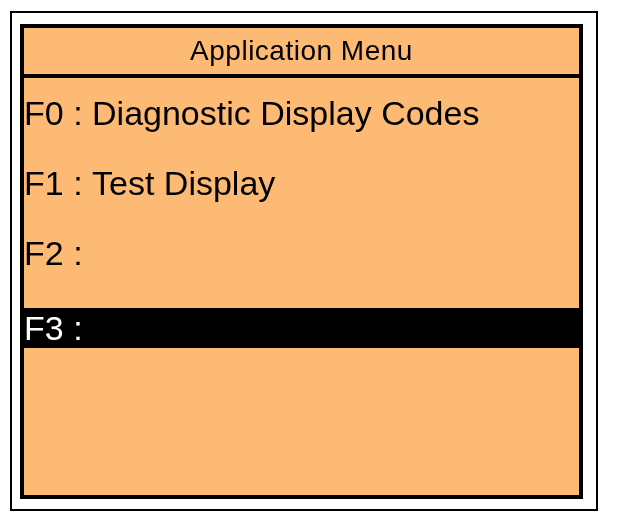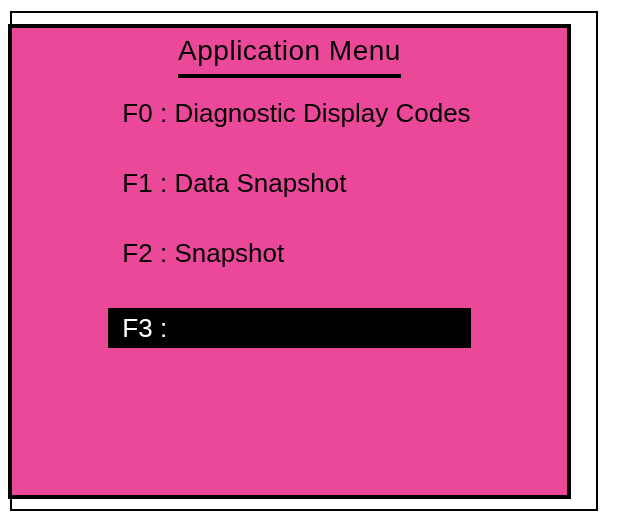--- a/index.html
+++ b/index.html
@@ -20,30 +20,29 @@
     position: absolute;
     left: 10px;
     top: 11px;
     width: 588px;
     height: 500px;
     border: 2px solid #000000;
     box-sizing: border-box;
   }
   .inner-panel {
     position: absolute;
-    left: 8px;
+    left: 20px;
     top: 24px;
     width: 563px;
     height: 475px;
     border: 4px solid #000000;
     box-sizing: border-box;
-    background: #ec4899;
+    background: #fdba74;
     display: flex;
     flex-direction: column;
-    align-items: center;
   }
   .title-bar {
     height: 50px;
     flex: 0 0 50px;
     border-bottom: 4px solid #000000;
     box-sizing: border-box;
     display: flex;
     align-items: center;
     justify-content: center;
     font-size: 28px;
@@ -58,22 +57,21 @@
   .menu-item {
     height: 70px;
     flex: 0 0 70px;
     display: flex;
   }
   .item-bar {
     flex: 1;
     display: flex;
     align-items: center;
     margin: 10px 0;
-    padding-left: 14px;
-    font-size: 26px;
+    font-size: 34px;
     white-space: pre;
   }
   .menu-item.selected .item-bar {
     background: #000000;
     color: #ffffff;
     margin-top: 20px;
   }
   .spacer {
     flex: 1 1 auto;
   }
@@ -92,27 +90,27 @@
     <div class="menu">
 
       <div class="menu-item">
         <div class="item-bar">
           <span>F0</span><span> : </span><span>Diagnostic Display Codes</span>
         </div>
       </div>
 
       <div class="menu-item">
         <div class="item-bar">
-          <span>F1</span><span> : </span><span>Data Snapshot</span>
+          <span>F1</span><span> : </span><span>Test Display</span>
         </div>
       </div>
 
       <div class="menu-item">
         <div class="item-bar">
-          <span>F2</span><span> : </span><span>Snapshot</span>
+          <span>F2</span><span> : </span>
         </div>
       </div>
 
       <div class="menu-item selected">
         <div class="item-bar">
           <span>F3</span><span> : </span>
         </div>
       </div>
 
       <div class="spacer"></div>

